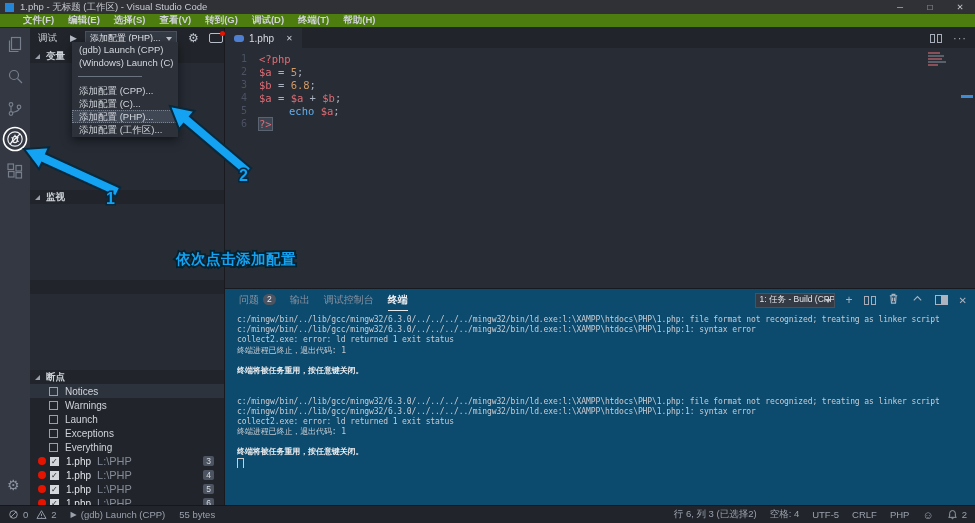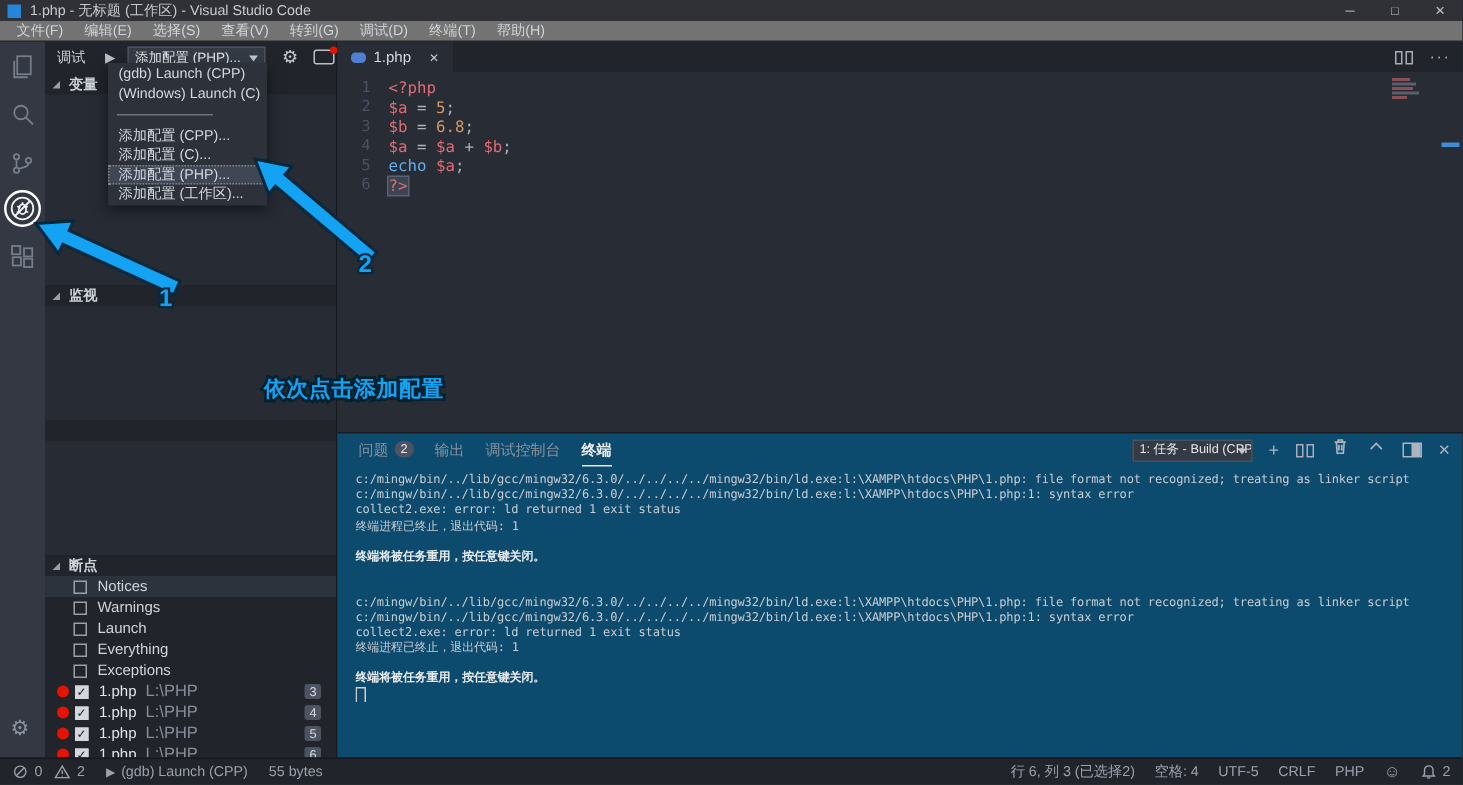--- a/index.html
+++ b/index.html
@@ -9,22 +9,22 @@
 
   
   .title-bar { position:absolute; top:0; left:0; right:0; height:14px; background:#2f3136;
     display:flex; align-items:center; color:#c7cad0; font-size:9.5px; z-index:5; }
   .vscode-logo { width:9px; height:9px; margin:0 6px 0 5px; background:#2486d8;
     clip-path:polygon(70% 0,100% 12%,100% 88%,70% 100%,18% 68%,6% 78%,0 72%,28% 50%,0 28%,6 22%,18% 32%); }
   .win-controls { margin-left:auto; display:flex; align-items:center; }
   .win-btn { width:30px; text-align:center; color:#c2c5ca; font-size:8.5px; }
 
   
-  .menu-bar { position:absolute; top:14px; left:0; right:0; height:14px; background:#737373;
-    display:flex; align-items:center; padding-left:4px; z-index:5; border-bottom:1px solid #24262b; }
+  .menu-bar { position:absolute; top:14px; left:0; right:0; height:14px; background:#4d7c0f;
+    display:flex; align-items:center; padding-left:16px; z-index:5; border-bottom:1px solid #24262b;font-weight:bold; }
   .menu-item { padding:0 7px; font-size:9.5px; color:#cfd2d8; }
 
   
   .main { position:absolute; top:28px; left:0; right:0; bottom:18px; display:flex; }
 
   
   .activity-bar { position:relative; width:30px; background:#333842; flex:none; }
   .ab-icon { position:absolute; left:6px; width:18px; height:18px; color:#767e8c; }
   .ab-icon svg { width:18px; height:18px; stroke:currentColor; fill:none; stroke-width:1.2; }
   .ab-icon.active { color:#f2f3f5; }
@@ -76,21 +76,21 @@
     gap:11px; color:#a7aeba; }
   .split-icon { display:flex; gap:2px; } .split-icon i { width:5px; height:9px; border:1px solid #a7aeba; }
   .more-icon { font-size:11px; letter-spacing:1px; }
 
   .editor { position:absolute; top:20px; left:0; right:0; height:240px; background:#282c34; }
   .code-area { position:absolute; top:4px; left:0; right:0; }
   .code-line { display:flex; align-items:center; height:13px;
     font-family:"DejaVu Sans Mono",monospace; font-size:10.5px; }
   .ln { width:34px; text-align:right; padding-right:12px; color:#4b5263; font-size:10px; flex:none; }
   .code-text span { white-space:pre; }
-  .c-var { color:#e06c75; } .c-num { color:#d19a66; } .c-kw { color:#61afef; }
+  .c-var { color:#e06c75; } .c-num { color:#d19a66; } .c-kw { color:#61afef;margin-left:30px; }
   .c-op { color:#abb2bf; } .c-tag { color:#e06c75; }
   .c-sel { color:#e06c75; background:#3c4452; outline:1px solid #5c6370; }
 
   .minimap { position:absolute; top:2px; left:675px; width:70px; height:60px; }
   .mm-line { position:absolute; height:2px; background:#8a4f57; }
   .mm-line.gray { background:#595f6b; }
   .mm-slider { position:absolute; top:47px; right:0; width:12px; height:3px; background:#3f8cd6; }
 
   
   .panel { position:absolute; top:260px; left:0; right:0; bottom:0; background:#0c4a6e;
@@ -244,25 +244,25 @@
             <div class="bp-row">
               <span class="cb"></span>
               <span class="bp-label">Warnings</span>
             </div>
             <div class="bp-row">
               <span class="cb"></span>
               <span class="bp-label">Launch</span>
             </div>
             <div class="bp-row">
               <span class="cb"></span>
-              <span class="bp-label">Everything</span>
+              <span class="bp-label">Exceptions</span>
             </div>
             <div class="bp-row">
               <span class="cb"></span>
-              <span class="bp-label">Exceptions</span>
+              <span class="bp-label">Everything</span>
             </div>
           </div>
         <div>
 
         <div class="bp-row file">
               <span class="dot"></span>
               <span class="cb checked"></span>
               <span class="bp-file">1.php</span>
               <span class="bp-path">L:\PHP</span>
               <span class="bp-badge">3</span>

